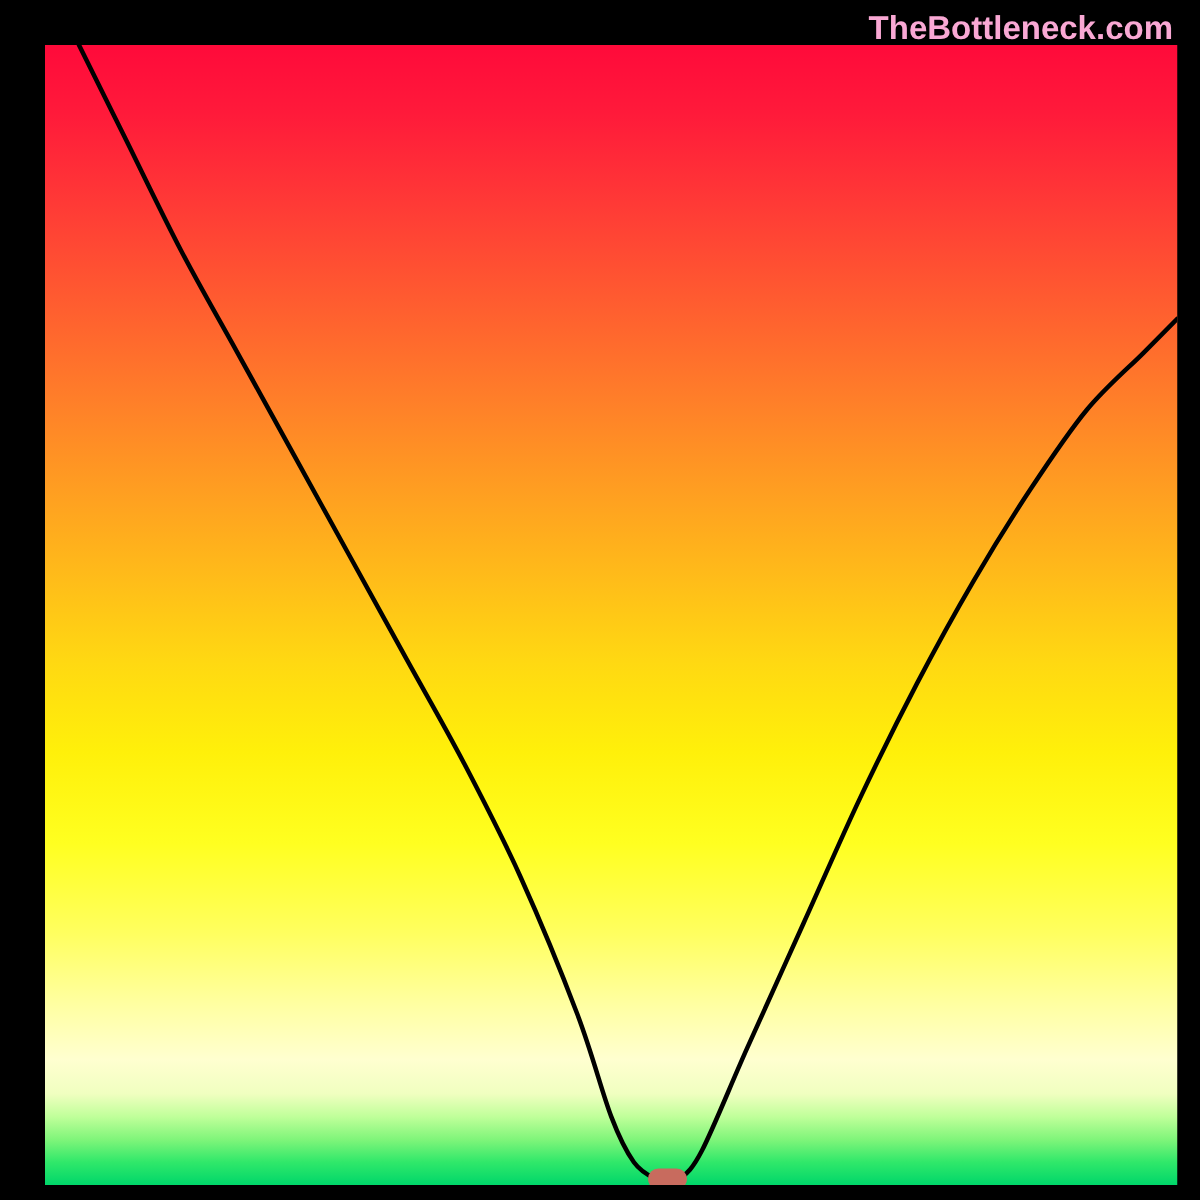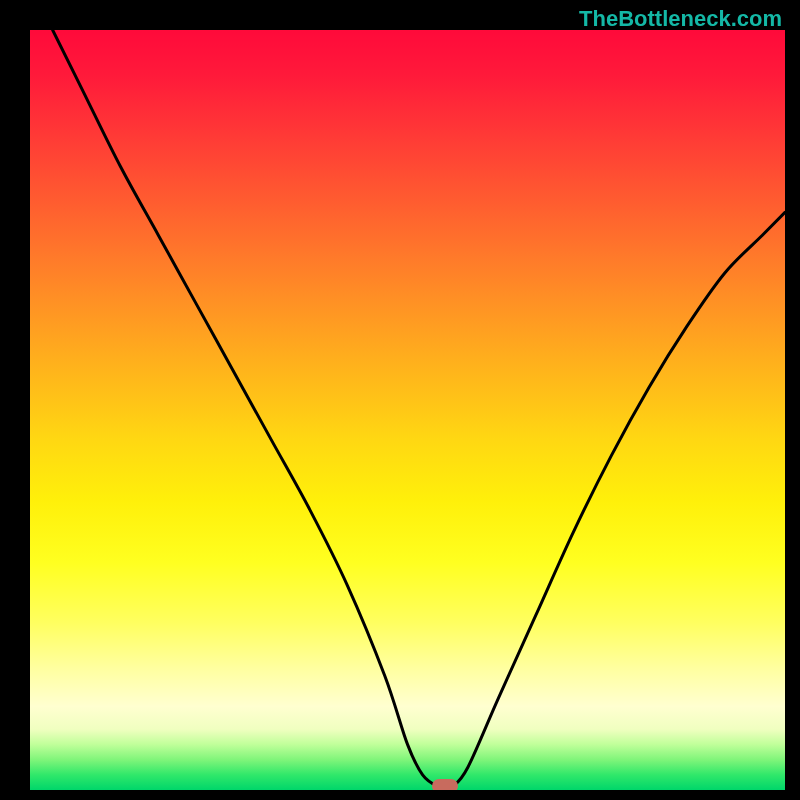--- a/index.html
+++ b/index.html
@@ -10,21 +10,21 @@
     position: relative;
     overflow: hidden;
   }
   .watermark {
     position: absolute;
     top: 6px;
     right: 18px;
     font-family: Arial, sans-serif;
     font-size: 22px;
     font-weight: bold;
-    color: #14b8a6;
+    color: #f9a8d4;
     z-index: 10;
   }
   .plot-area {
     position: absolute;
     left: 30px;
     top: 30px;
     width: 755px;
     height: 760px;
     overflow: hidden;
   }

